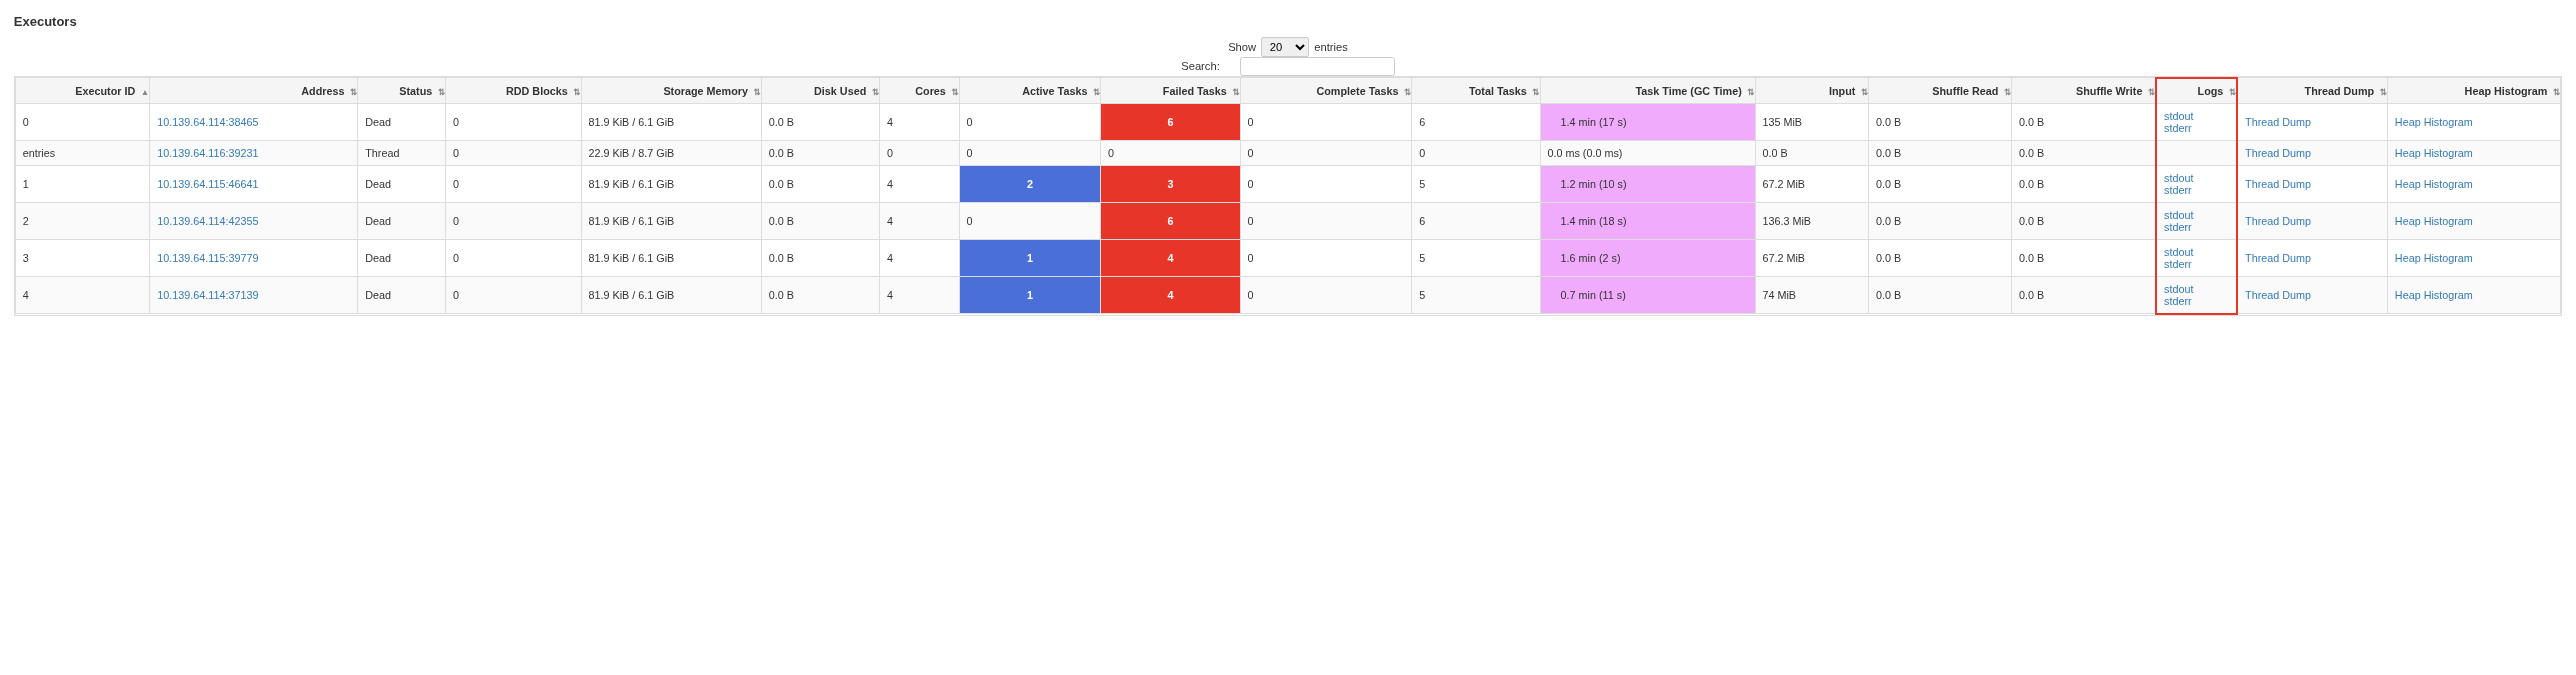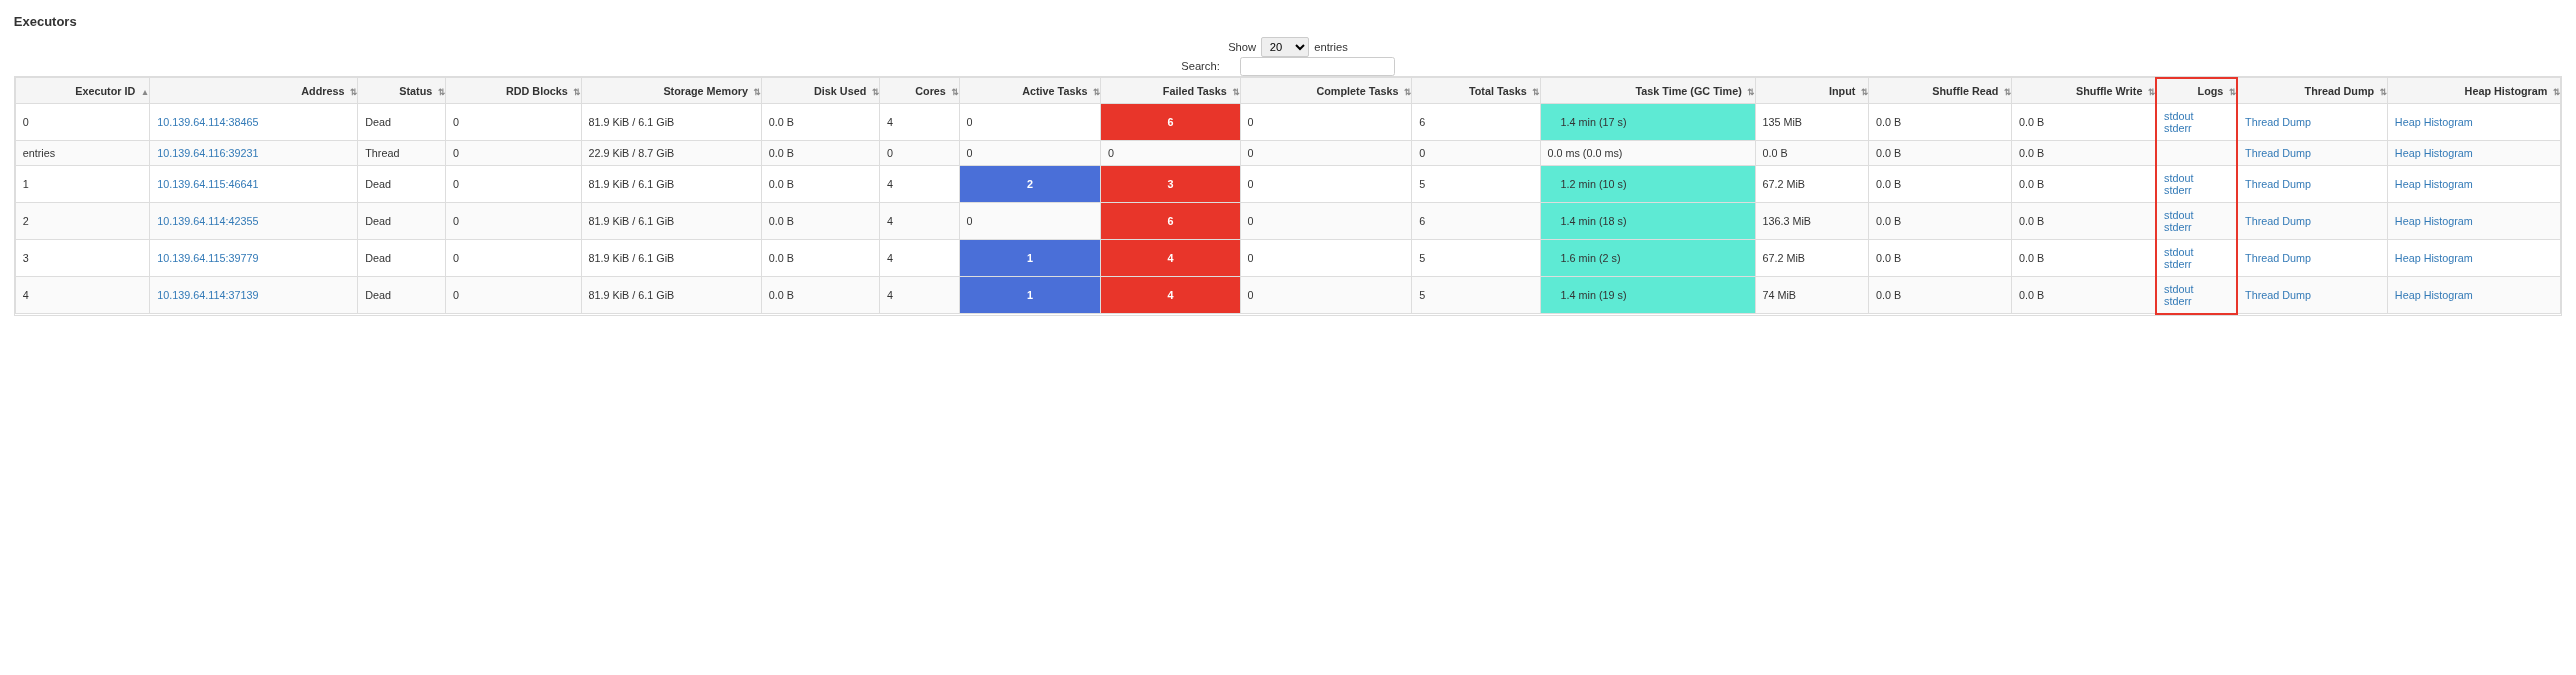--- a/index.html
+++ b/index.html
@@ -90,21 +90,21 @@
       font-weight: bold;
       text-align: center;
     }
     .cell-blue {
       background: #4a6fd8;
       color: white;
       font-weight: bold;
       text-align: center;
     }
     .cell-light-red {
-      background: #5eead4;
+      background: #f0abfc;
       color: #333;
       padding-left: 20px;
     }
     .logs-col {
       border-left: 2.6px solid #e8352a;
       border-right: 2.6px solid #e8352a;
     }
     .logs-col-header {
       border-left: 2.6px solid #e8352a;
       border-right: 2.6px solid #e8352a;
@@ -268,21 +268,21 @@
           <td><a class="link">10.139.64.114:37139</a></td>
           <td><span>Dead</span></td>
           <td><span>0</span></td>
           <td><span>81.9 KiB / 6.1 GiB</span></td>
           <td><span>0.0 B</span></td>
           <td><span>4</span></td>
           <td class="cell-blue"><span>1</span></td>
           <td class="cell-red"><span>4</span></td>
           <td><span>0</span></td>
           <td><span>5</span></td>
-          <td class="cell-light-red"><span>1.4 min (19 s)</span></td>
+          <td class="cell-light-red"><span>0.7 min (11 s)</span></td>
           <td><span>74 MiB</span></td>
           <td><span>0.0 B</span></td>
           <td><span>0.0 B</span></td>
           <td class="logs-col-last-row"><a class="link">stdout</a><br><a class="link">stderr</a></td>
           <td><a class="link">Thread Dump</a></td>
           <td><a class="link">Heap Histogram</a></td>
         </tr>
       </tbody>
   </table>
 </div>

